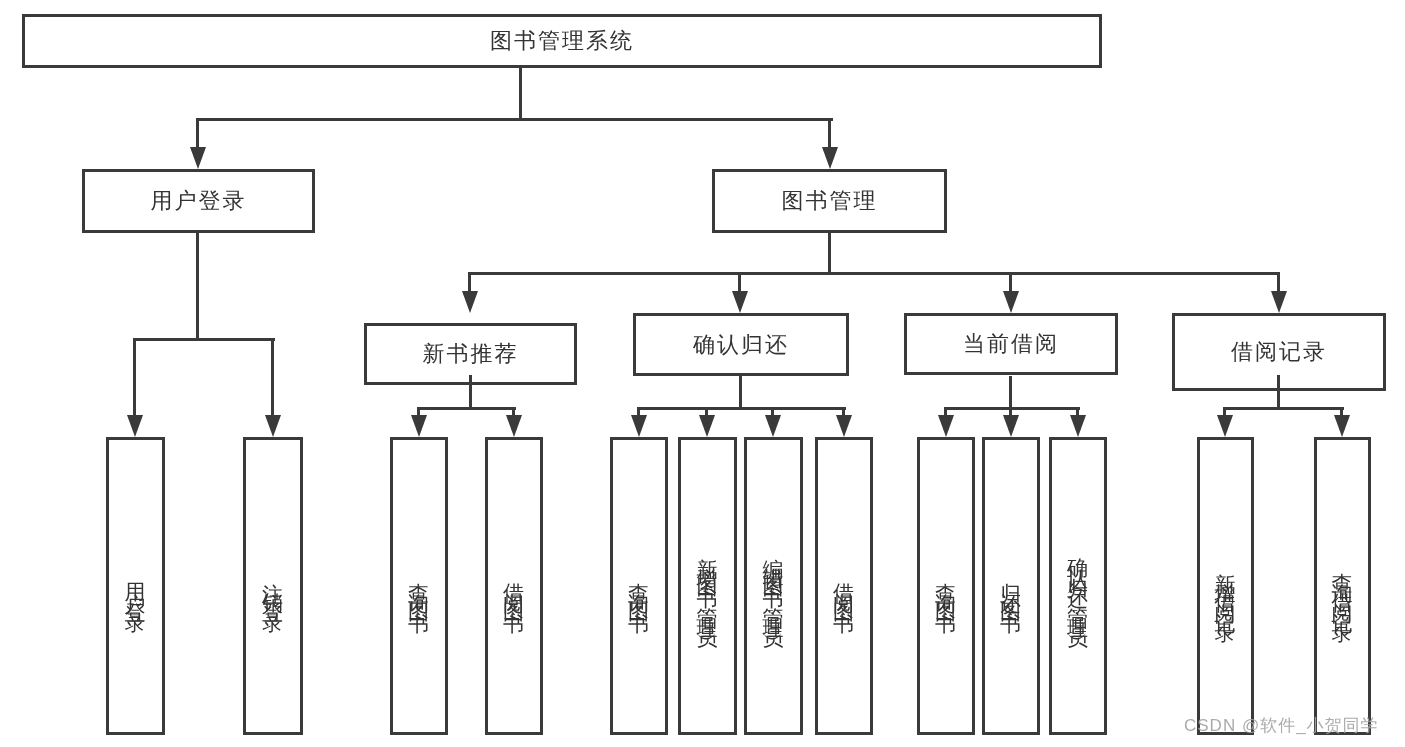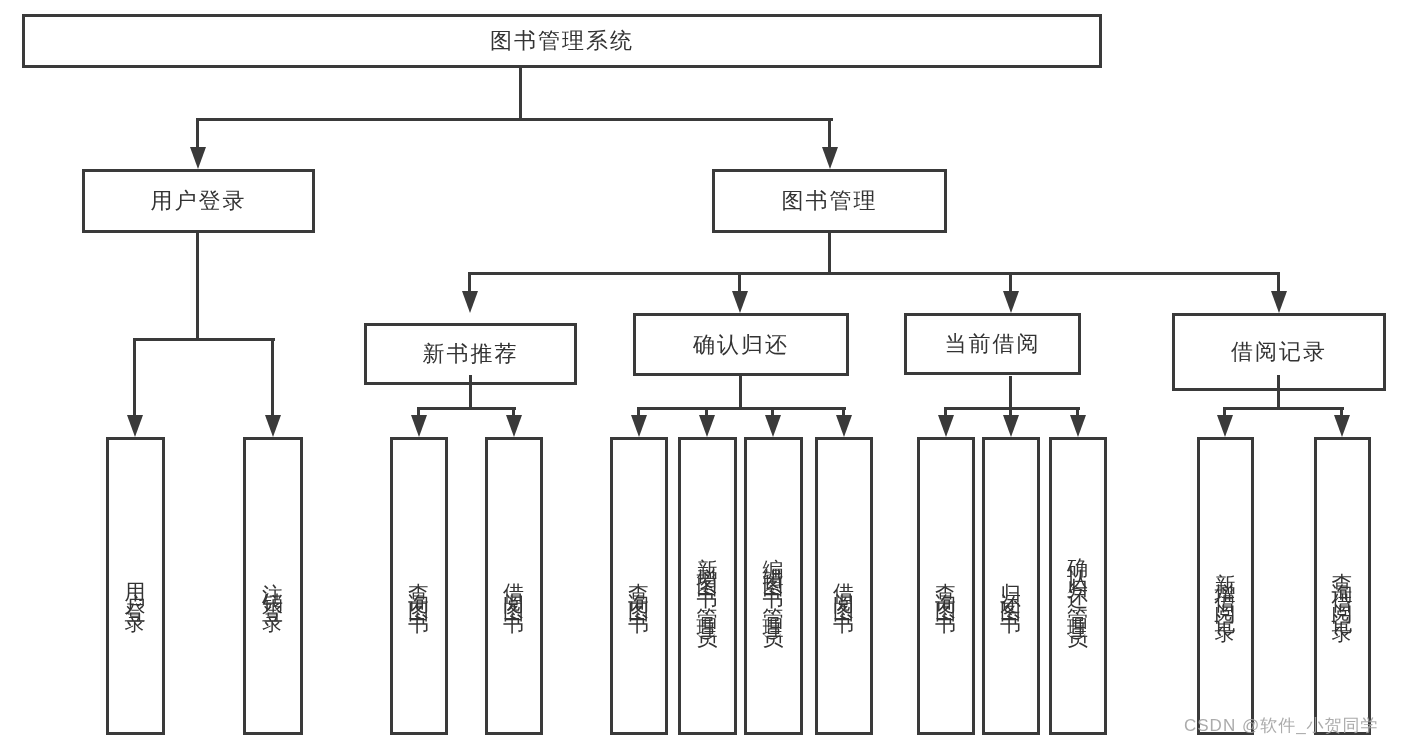--- a/index.html
+++ b/index.html
@@ -56,21 +56,21 @@
   <div class="ahead" style="left:462px; top:291px;"></div>
   <div class="vline" style="left:738px; top:272px; height:21px;"></div>
   <div class="ahead" style="left:732px; top:291px;"></div>
   <div class="vline" style="left:1009px; top:272px; height:21px;"></div>
   <div class="ahead" style="left:1003px; top:291px;"></div>
   <div class="vline" style="left:1277px; top:272px; height:21px;"></div>
   <div class="ahead" style="left:1271px; top:291px;"></div>
 
   <div class="node" style="left:364px; top:313px; width:213px; height:62px;margin-top:10px;">新书推荐</div>
   <div class="node" style="left:633px; top:313px; width:216px; height:63px;">确认归还</div>
-  <div class="node" style="left:904px; top:313px; width:177px; height:62px;">当前借阅</div>
+  <div class="node" style="left:904px; top:313px; width:214px; height:62px;">当前借阅</div>
   <div class="node" style="left:1172px; top:313px; width:214px; height:78px;">借阅记录</div>
 
   <div class="vline" style="left:469px; top:375px; height:35px;"></div>
   <div class="hline" style="left:418px; top:407px; width:98px;"></div>
   <div class="vline" style="left:417px; top:407px; height:10px;"></div>
   <div class="ahead" style="left:411px; top:415px;"></div>
   <div class="vline" style="left:512px; top:407px; height:10px;"></div>
   <div class="ahead" style="left:506px; top:415px;"></div>
 
   <div class="vline" style="left:739px; top:376px; height:34px;"></div>

